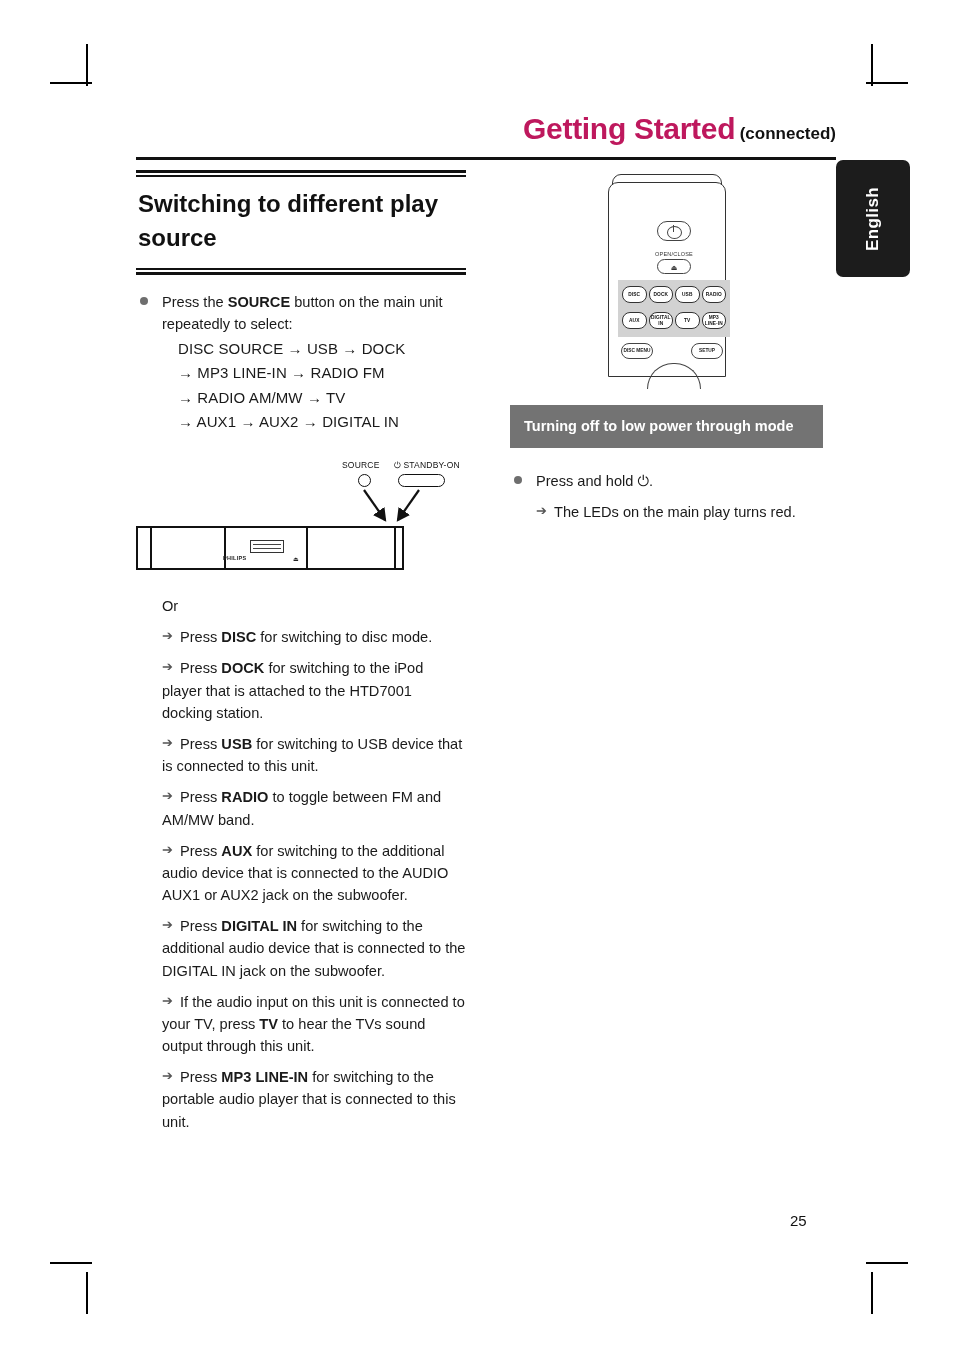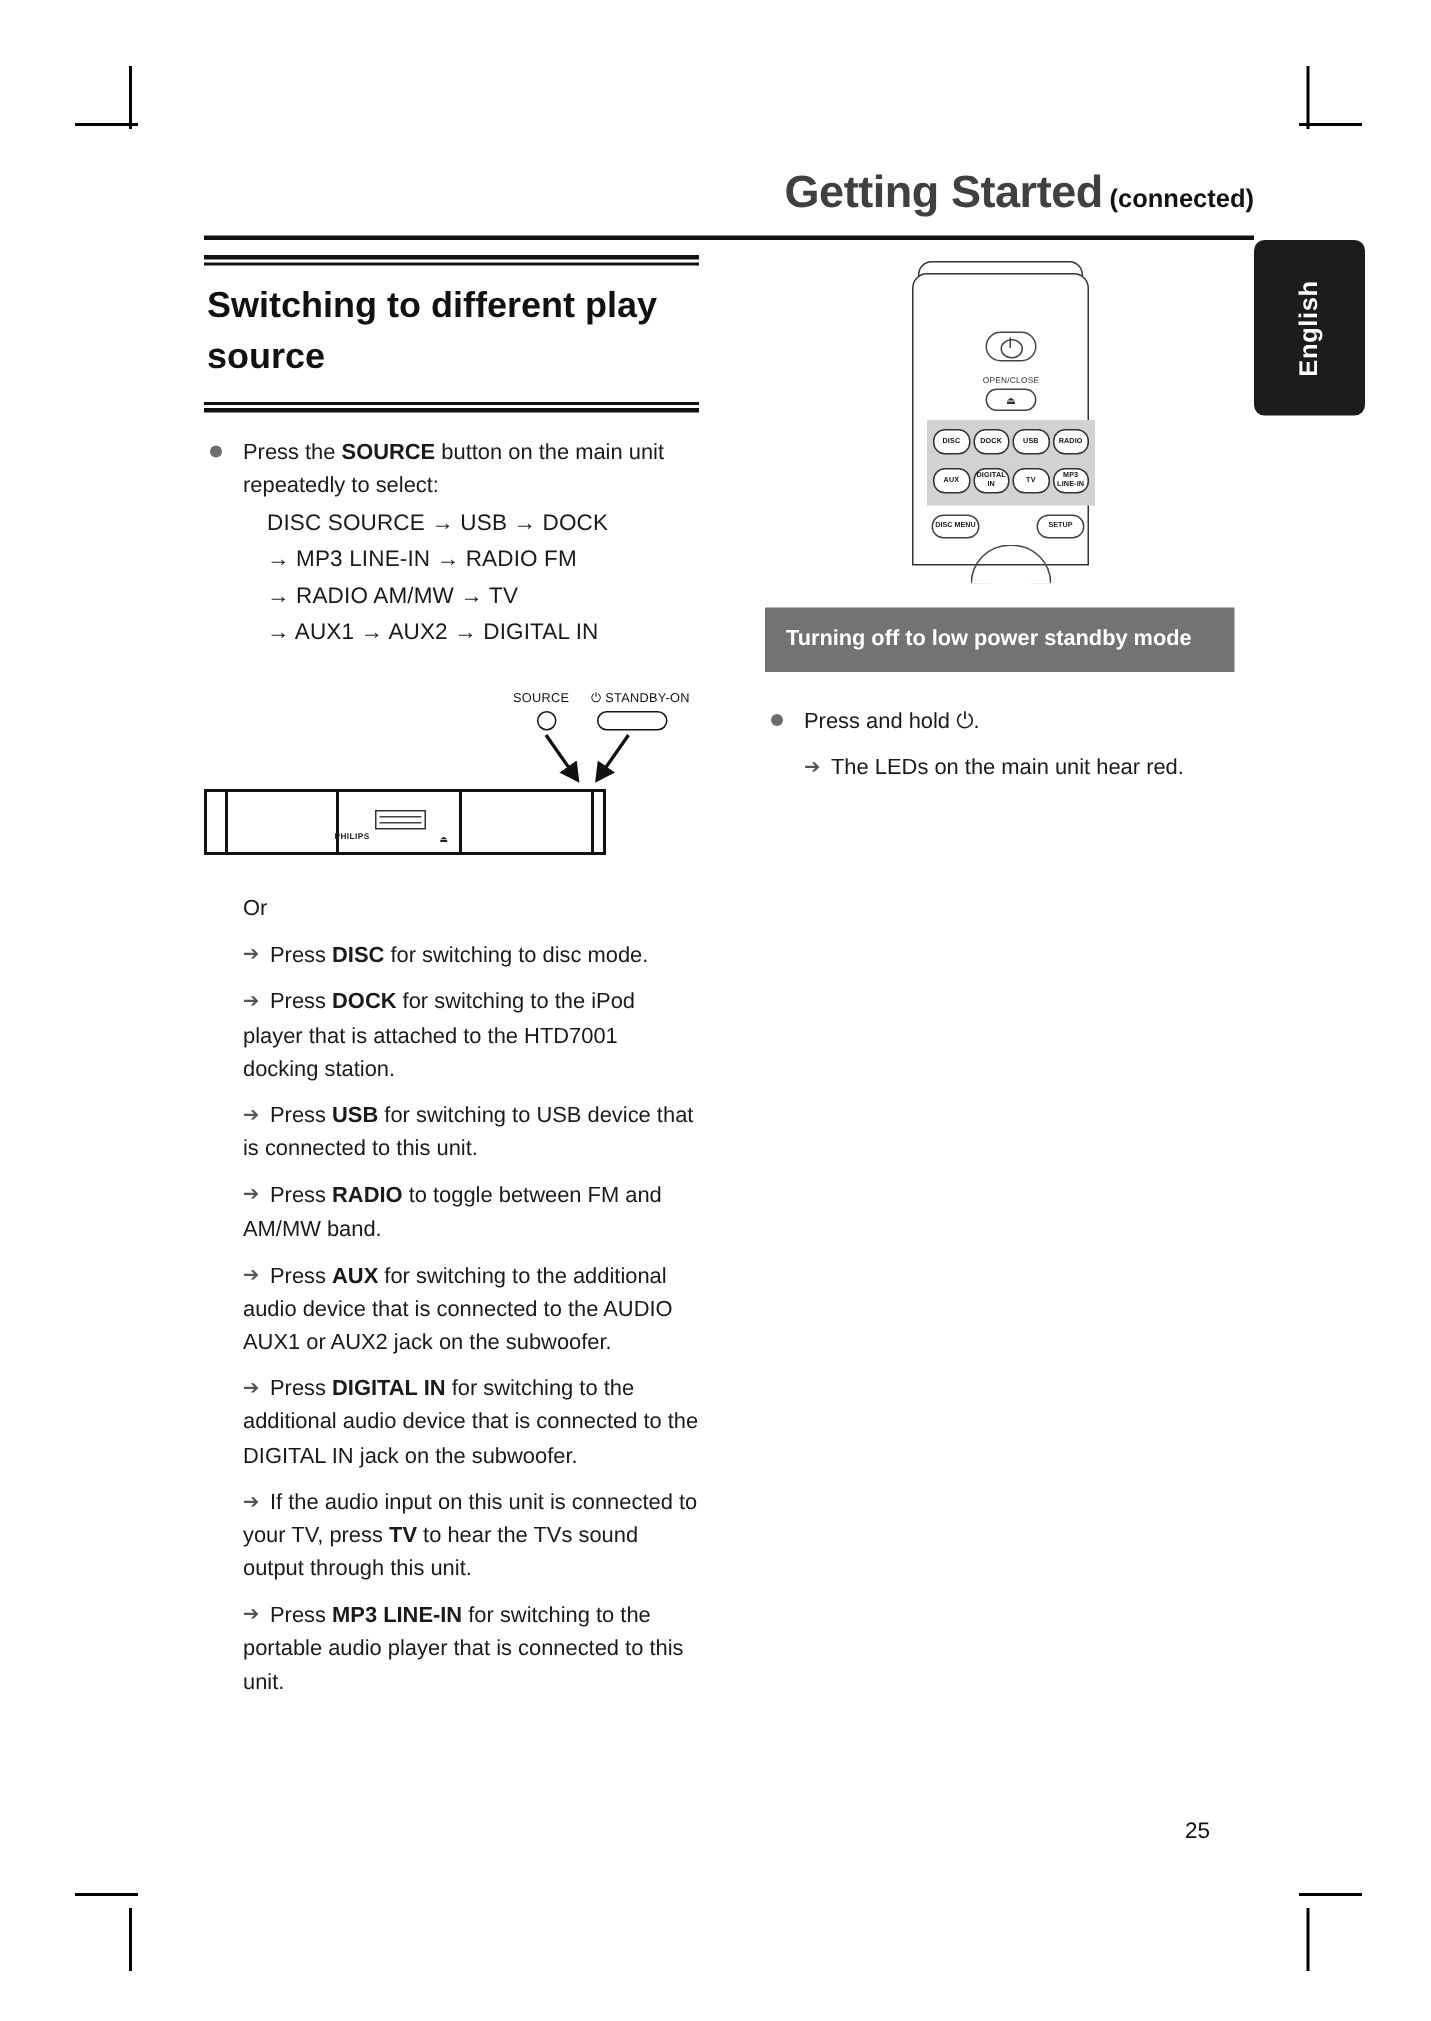--- a/index.html
+++ b/index.html
@@ -31,21 +31,21 @@
   
   .page-head {
     position: absolute;
     left: 136px; top: 112px; width: 700px;
     text-align: right;
   }
   .page-head .title {
     font-size: 30px;
     font-weight: bold;
     letter-spacing: -0.3px;
-    color: #404040;
+    color: #be185d;
   }
   .page-head .cont {
     font-size: 17px;
     font-weight: bold;
     color: #121212;
   }
   .head-rule {
     position: absolute;
     left: 136px; top: 157px; width: 700px; height: 2.5px;
     background: #111;
@@ -502,29 +502,29 @@
         </div>
       </div>
 
       <div class="bot-key k-menu">DISC MENU</div>
       <div class="bot-key k-setup">SETUP</div>
       <div class="nav-arc"></div>
     </div>
   </div>
 
   <div class="gray-box">
-    <h3>Turning off to low power standby mode</h3>
+    <h3>Turning off to low power through mode</h3>
   </div>
 
   <div class="right-body">
     <div class="bullet-item" style="margin-top:0;">
       <span class="dot"></span>
       <span>Press and hold </span><span>⏻</span><span>.</span>
     </div>
     <div class="arrow-item">
       <span class="ar">➔</span>
-      <span class="tx">The LEDs on the main unit hear red.</span>
+      <span class="tx">The LEDs on the main play turns red.</span>
     </div>
   </div>
 
 </div>
 
 <div class="page-num">25</div>
 
 </body></html>

